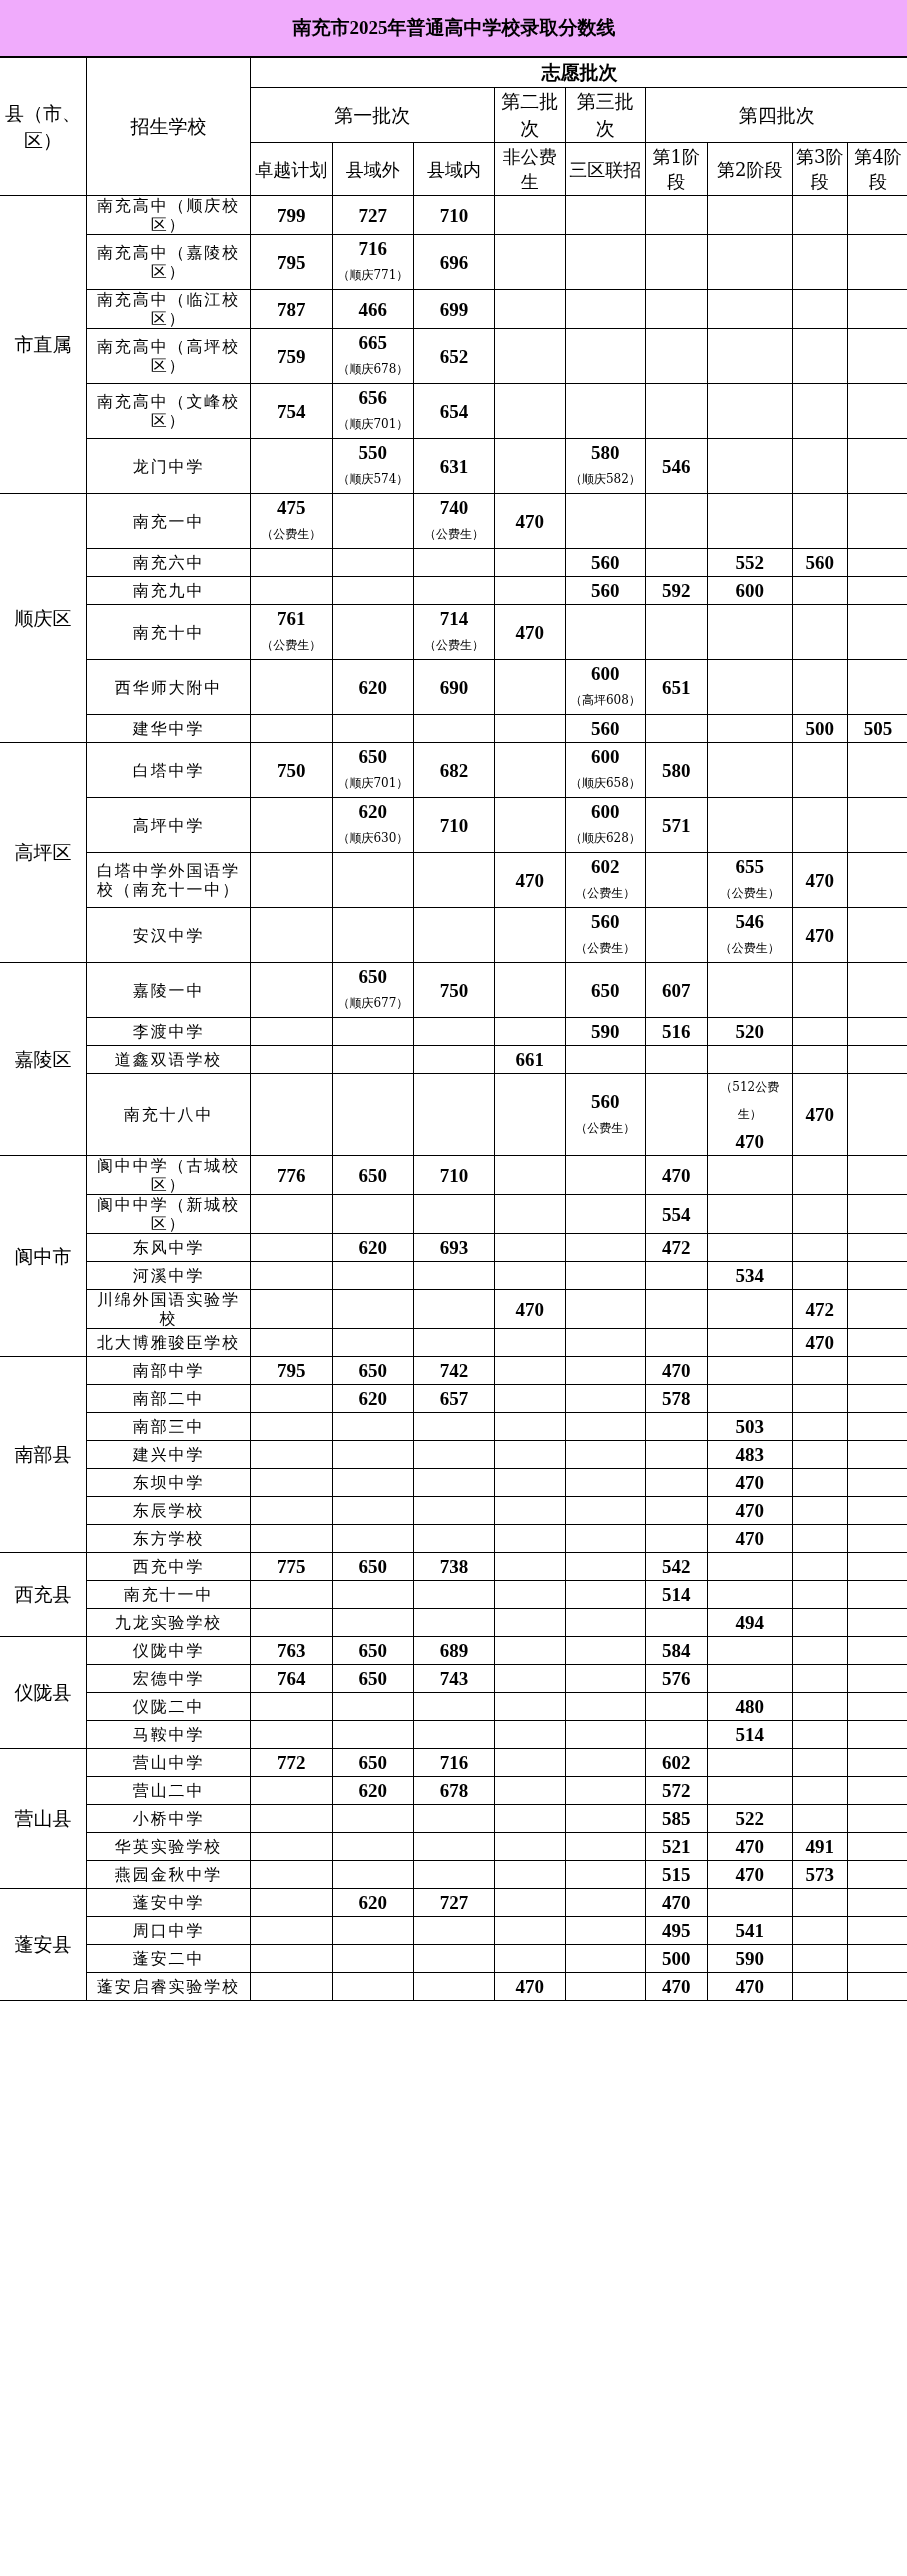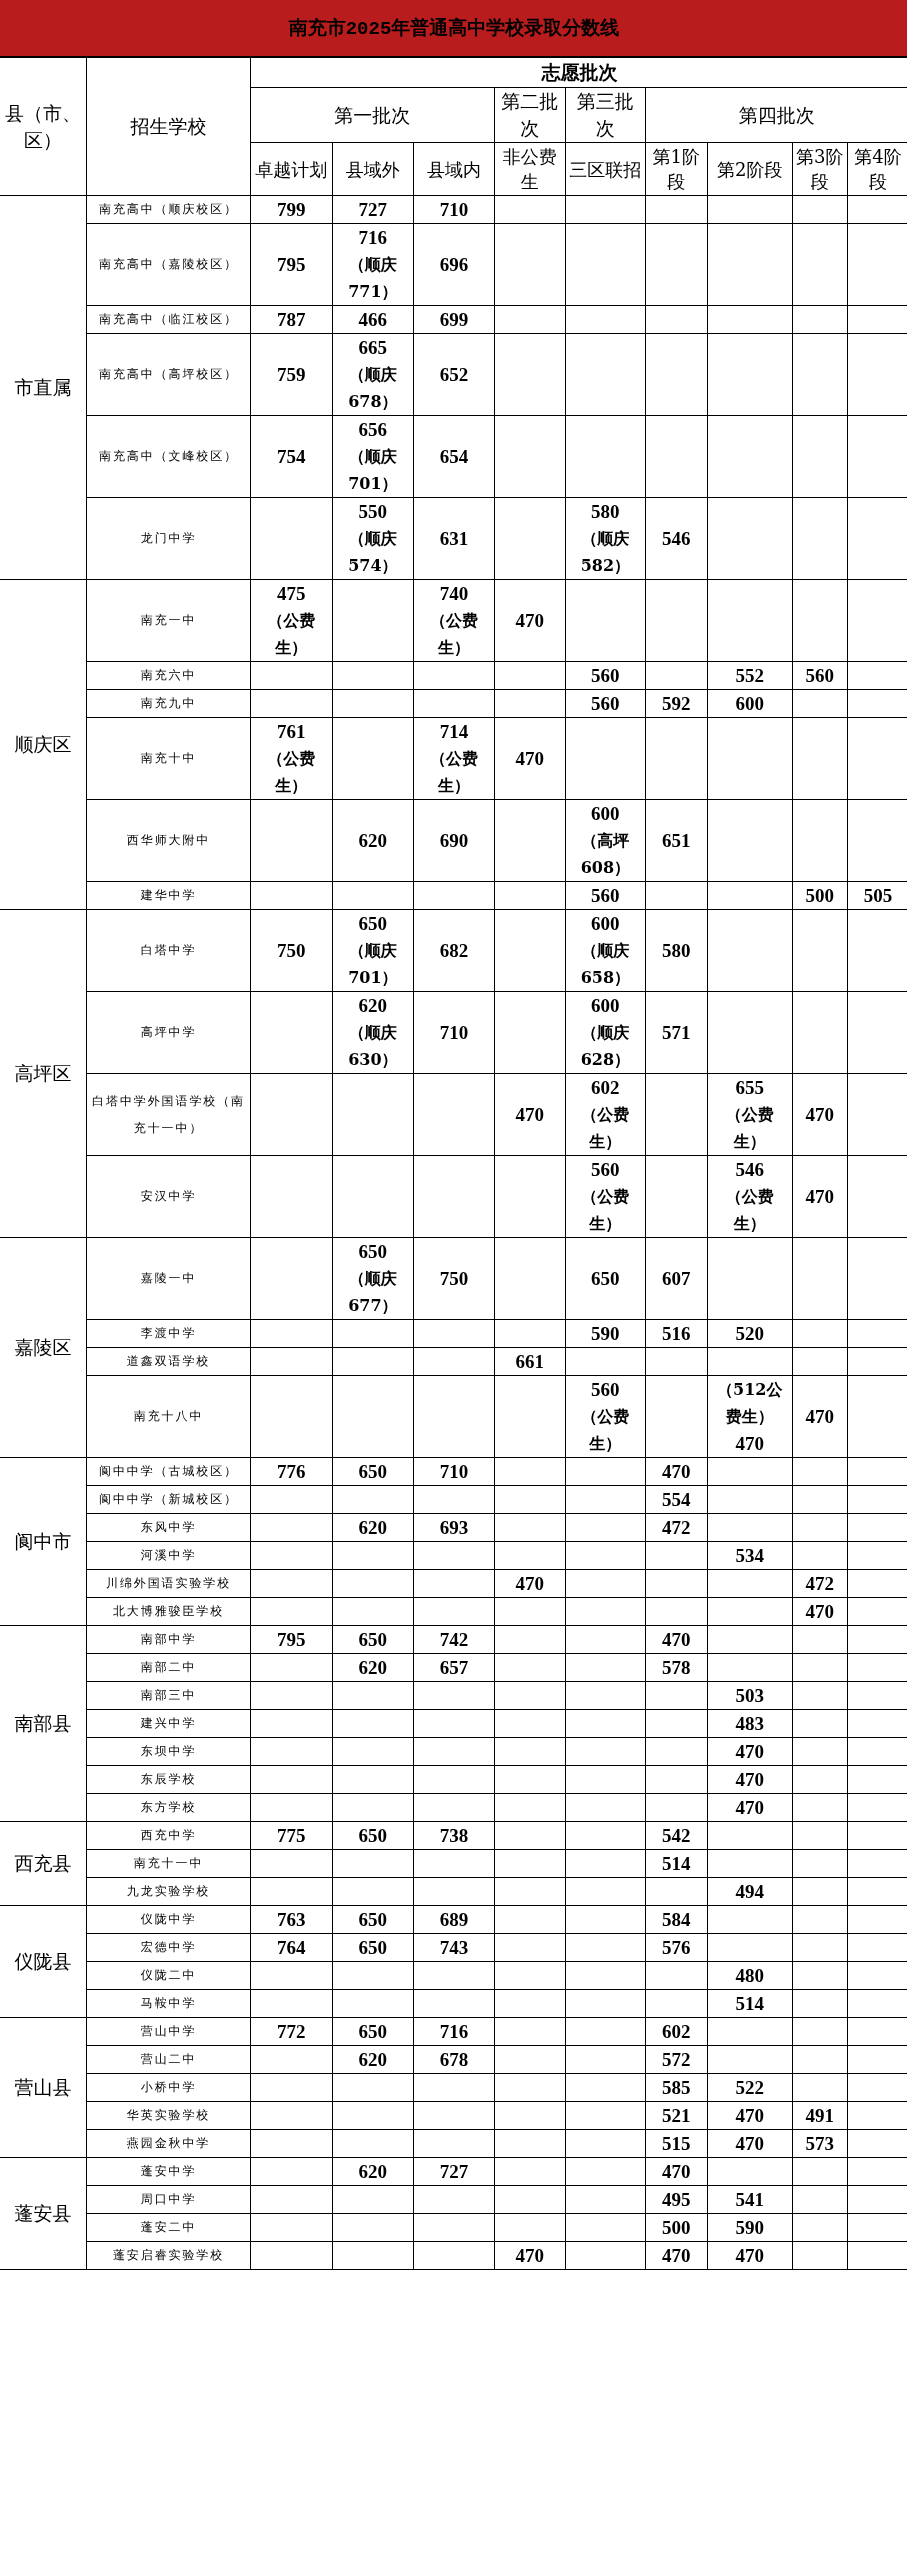--- a/index.html
+++ b/index.html
@@ -1,32 +1,32 @@
 <!DOCTYPE html>
 <html><head>
 <meta charset="utf-8">
 <style>
   html, body { margin: 0; padding: 0; background: #ffffff; }
   body { width: 908px; font-family: "DejaVu Serif", "Liberation Serif", serif; color: #000; }
   .title-bar {
-    height: 56px; background: #b91c1c; display: flex; align-items: center; justify-content: center;
-    font-family: Liberation Mono, monospace; font-weight: bold; font-size: 19px;
+    height: 56px; background: #f0abfc; display: flex; align-items: center; justify-content: center;
+    font-family: Liberation Serif, serif; font-weight: bold; font-size: 19px;
     border-bottom: 1.9px solid #000;
   }
   table { border-collapse: collapse; width: 908px; table-layout: fixed; }
   col.c-county { width: 86px; } col.c-school { width: 163px; }
   col.c1 { width: 81px; } col.c2 { width: 81px; } col.c3 { width: 80px; }
   col.c4 { width: 71px; } col.c5 { width: 79px; } col.c6 { width: 62px; }
   col.c7 { width: 84px; } col.c8 { width: 55px; } col.c9 { width: 60px; }
   th, td { border: 1px solid #000; text-align: center; vertical-align: middle; padding: 0 1.9px; }
   th { font-weight: normal; font-size: 19px; line-height: 27px; }
   td.county { font-size: 19px; line-height: 25px; border-left: none; }
-  td.school { font-size: 12px; line-height: 27px; letter-spacing: 1.9px; }
+  td.school { font-size: 16px; line-height: 19px; letter-spacing: 1.9px; }
   td.num { font-family: "Liberation Serif", "DejaVu Serif", serif; font-weight: bold; font-size: 19px; line-height: 27px; }
-  td.num .note { font-family: "DejaVu Serif", "Liberation Serif", serif; font-weight: bold; font-size: 16px; }
+  td.num .note { font-family: "DejaVu Serif", "Liberation Serif", serif; font-weight: normal; font-size: 12px; }
   tr.group-start td { border-top: 1.9px solid #000; }
   th.last, td.last { border-right: none; }
   .hdr-row1 th { height: 29px; }
   .hdr-row2 th { height: 54px; }
   .hdr-row3 th { height: 52px; font-size: 18px; line-height: 25px; }
 </style>
 </head>
 <body>
 
 <div class="title-bar">

